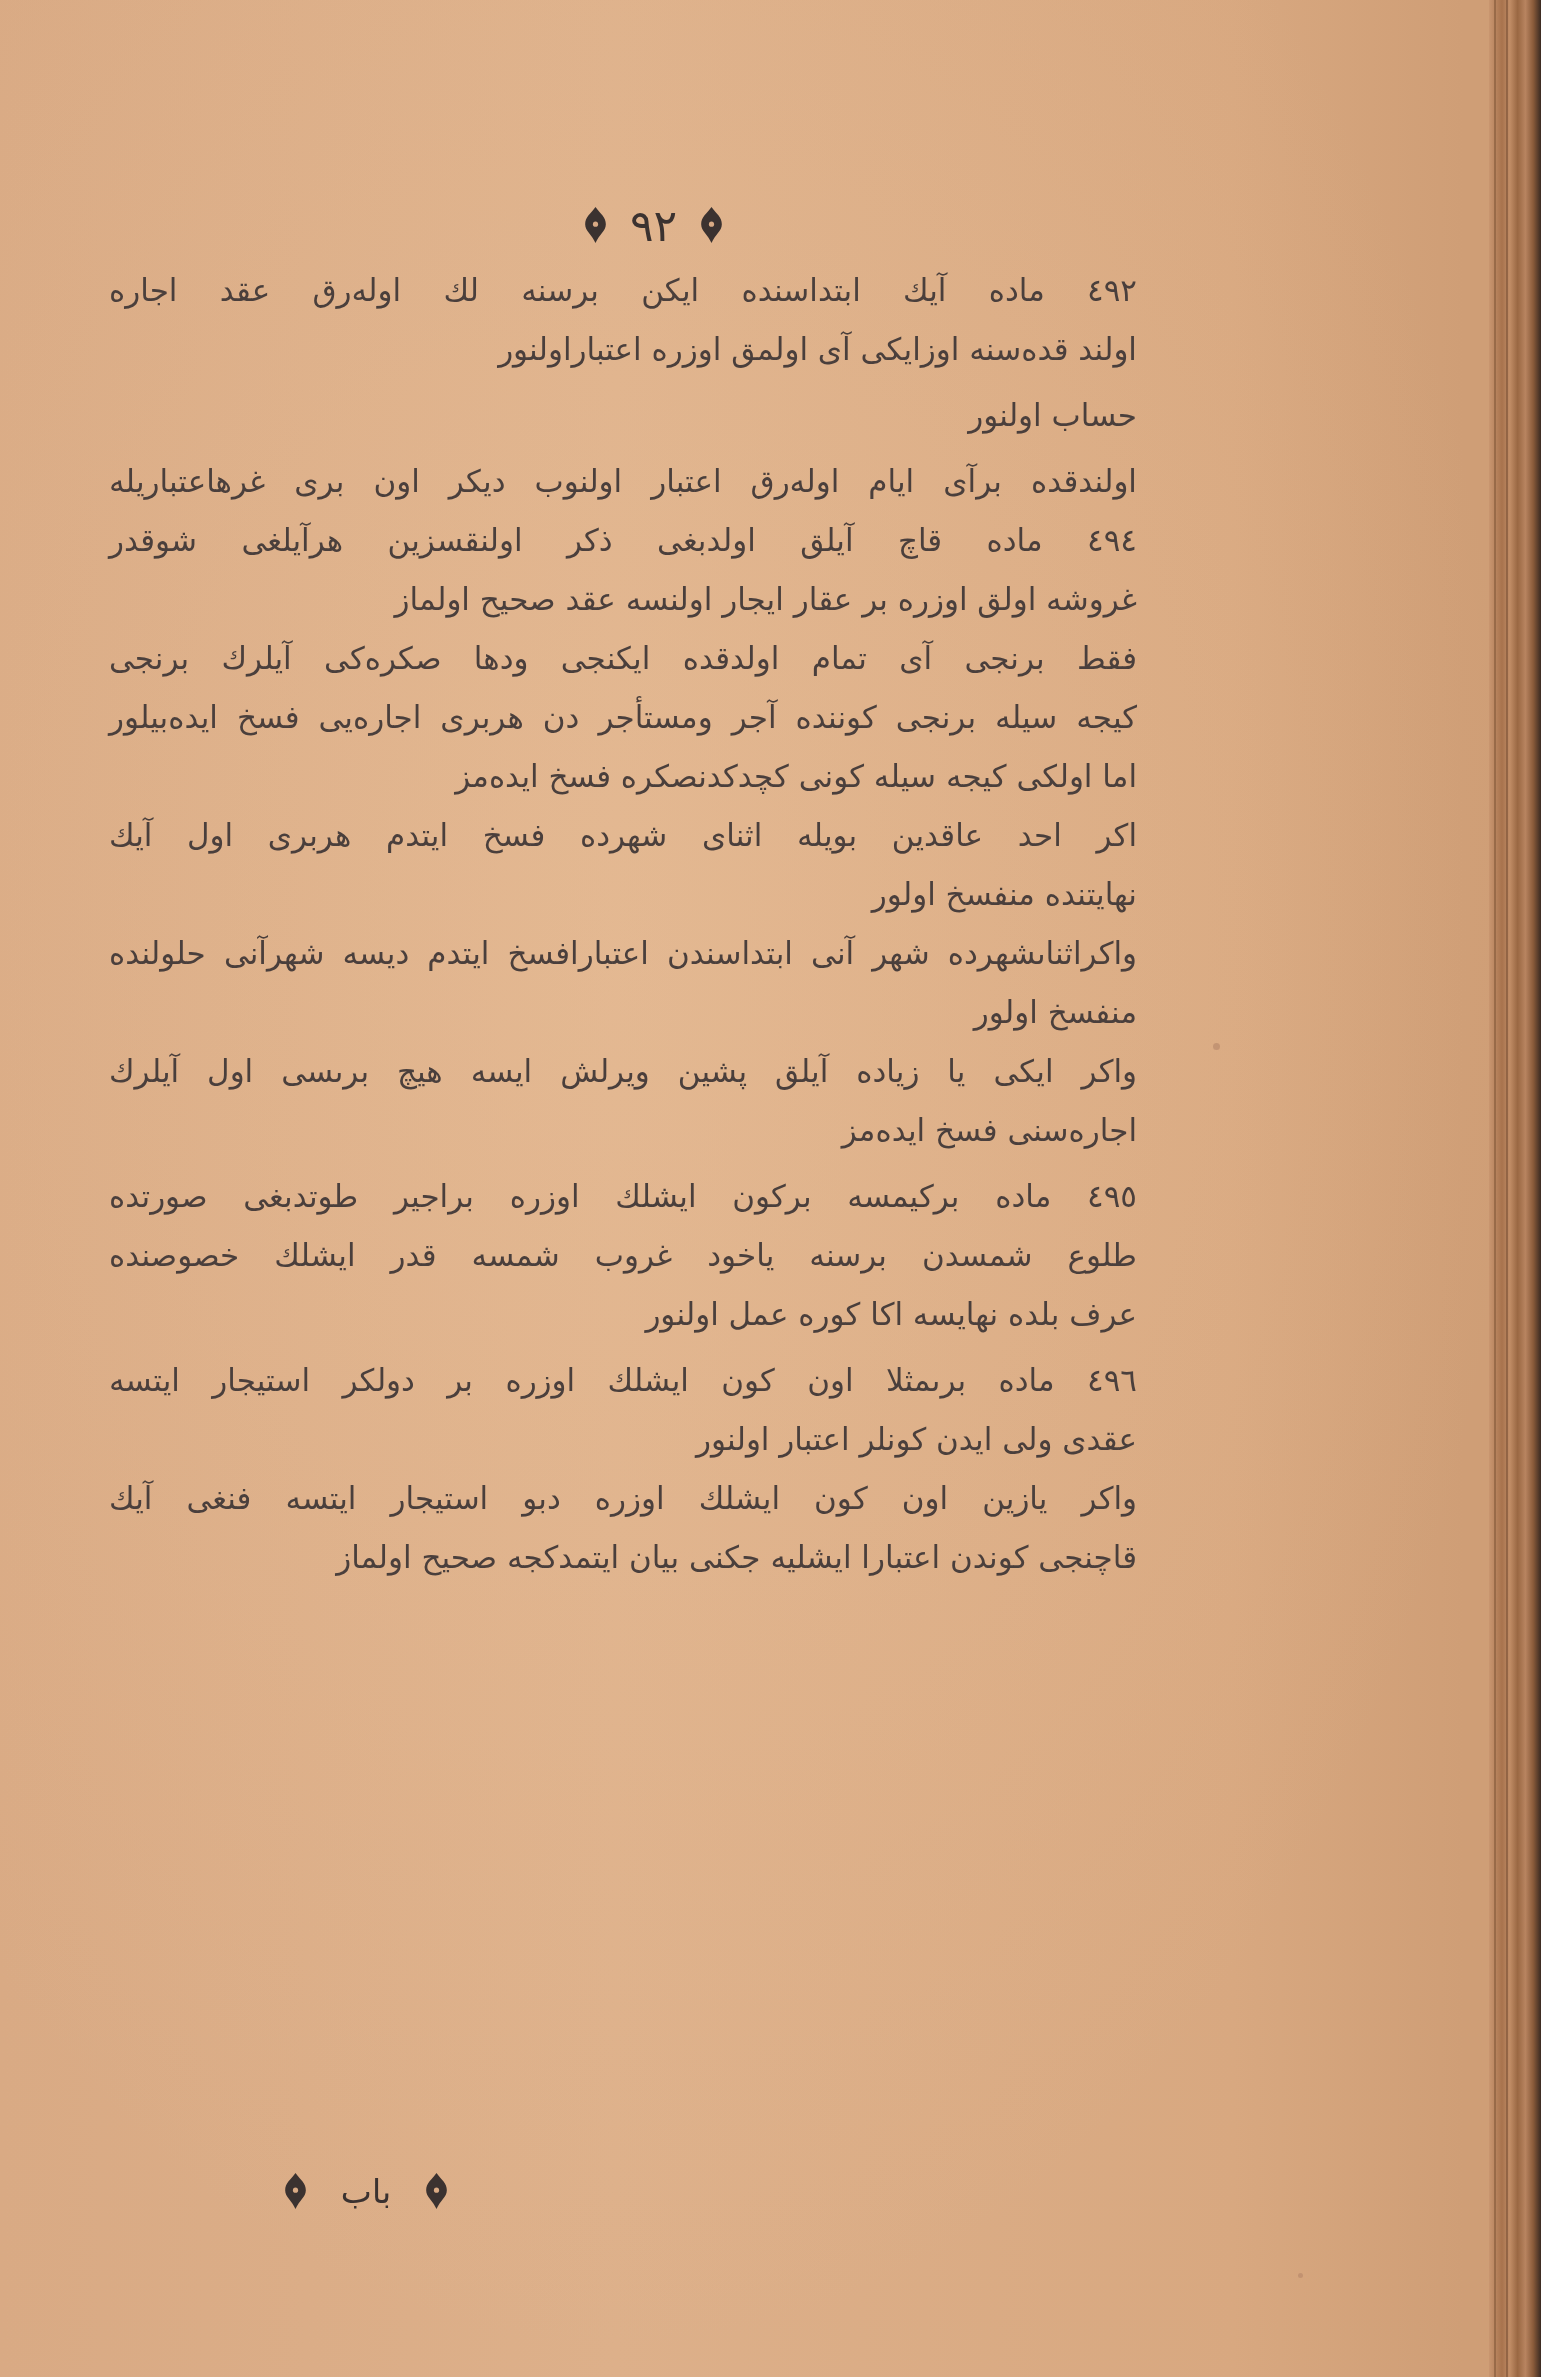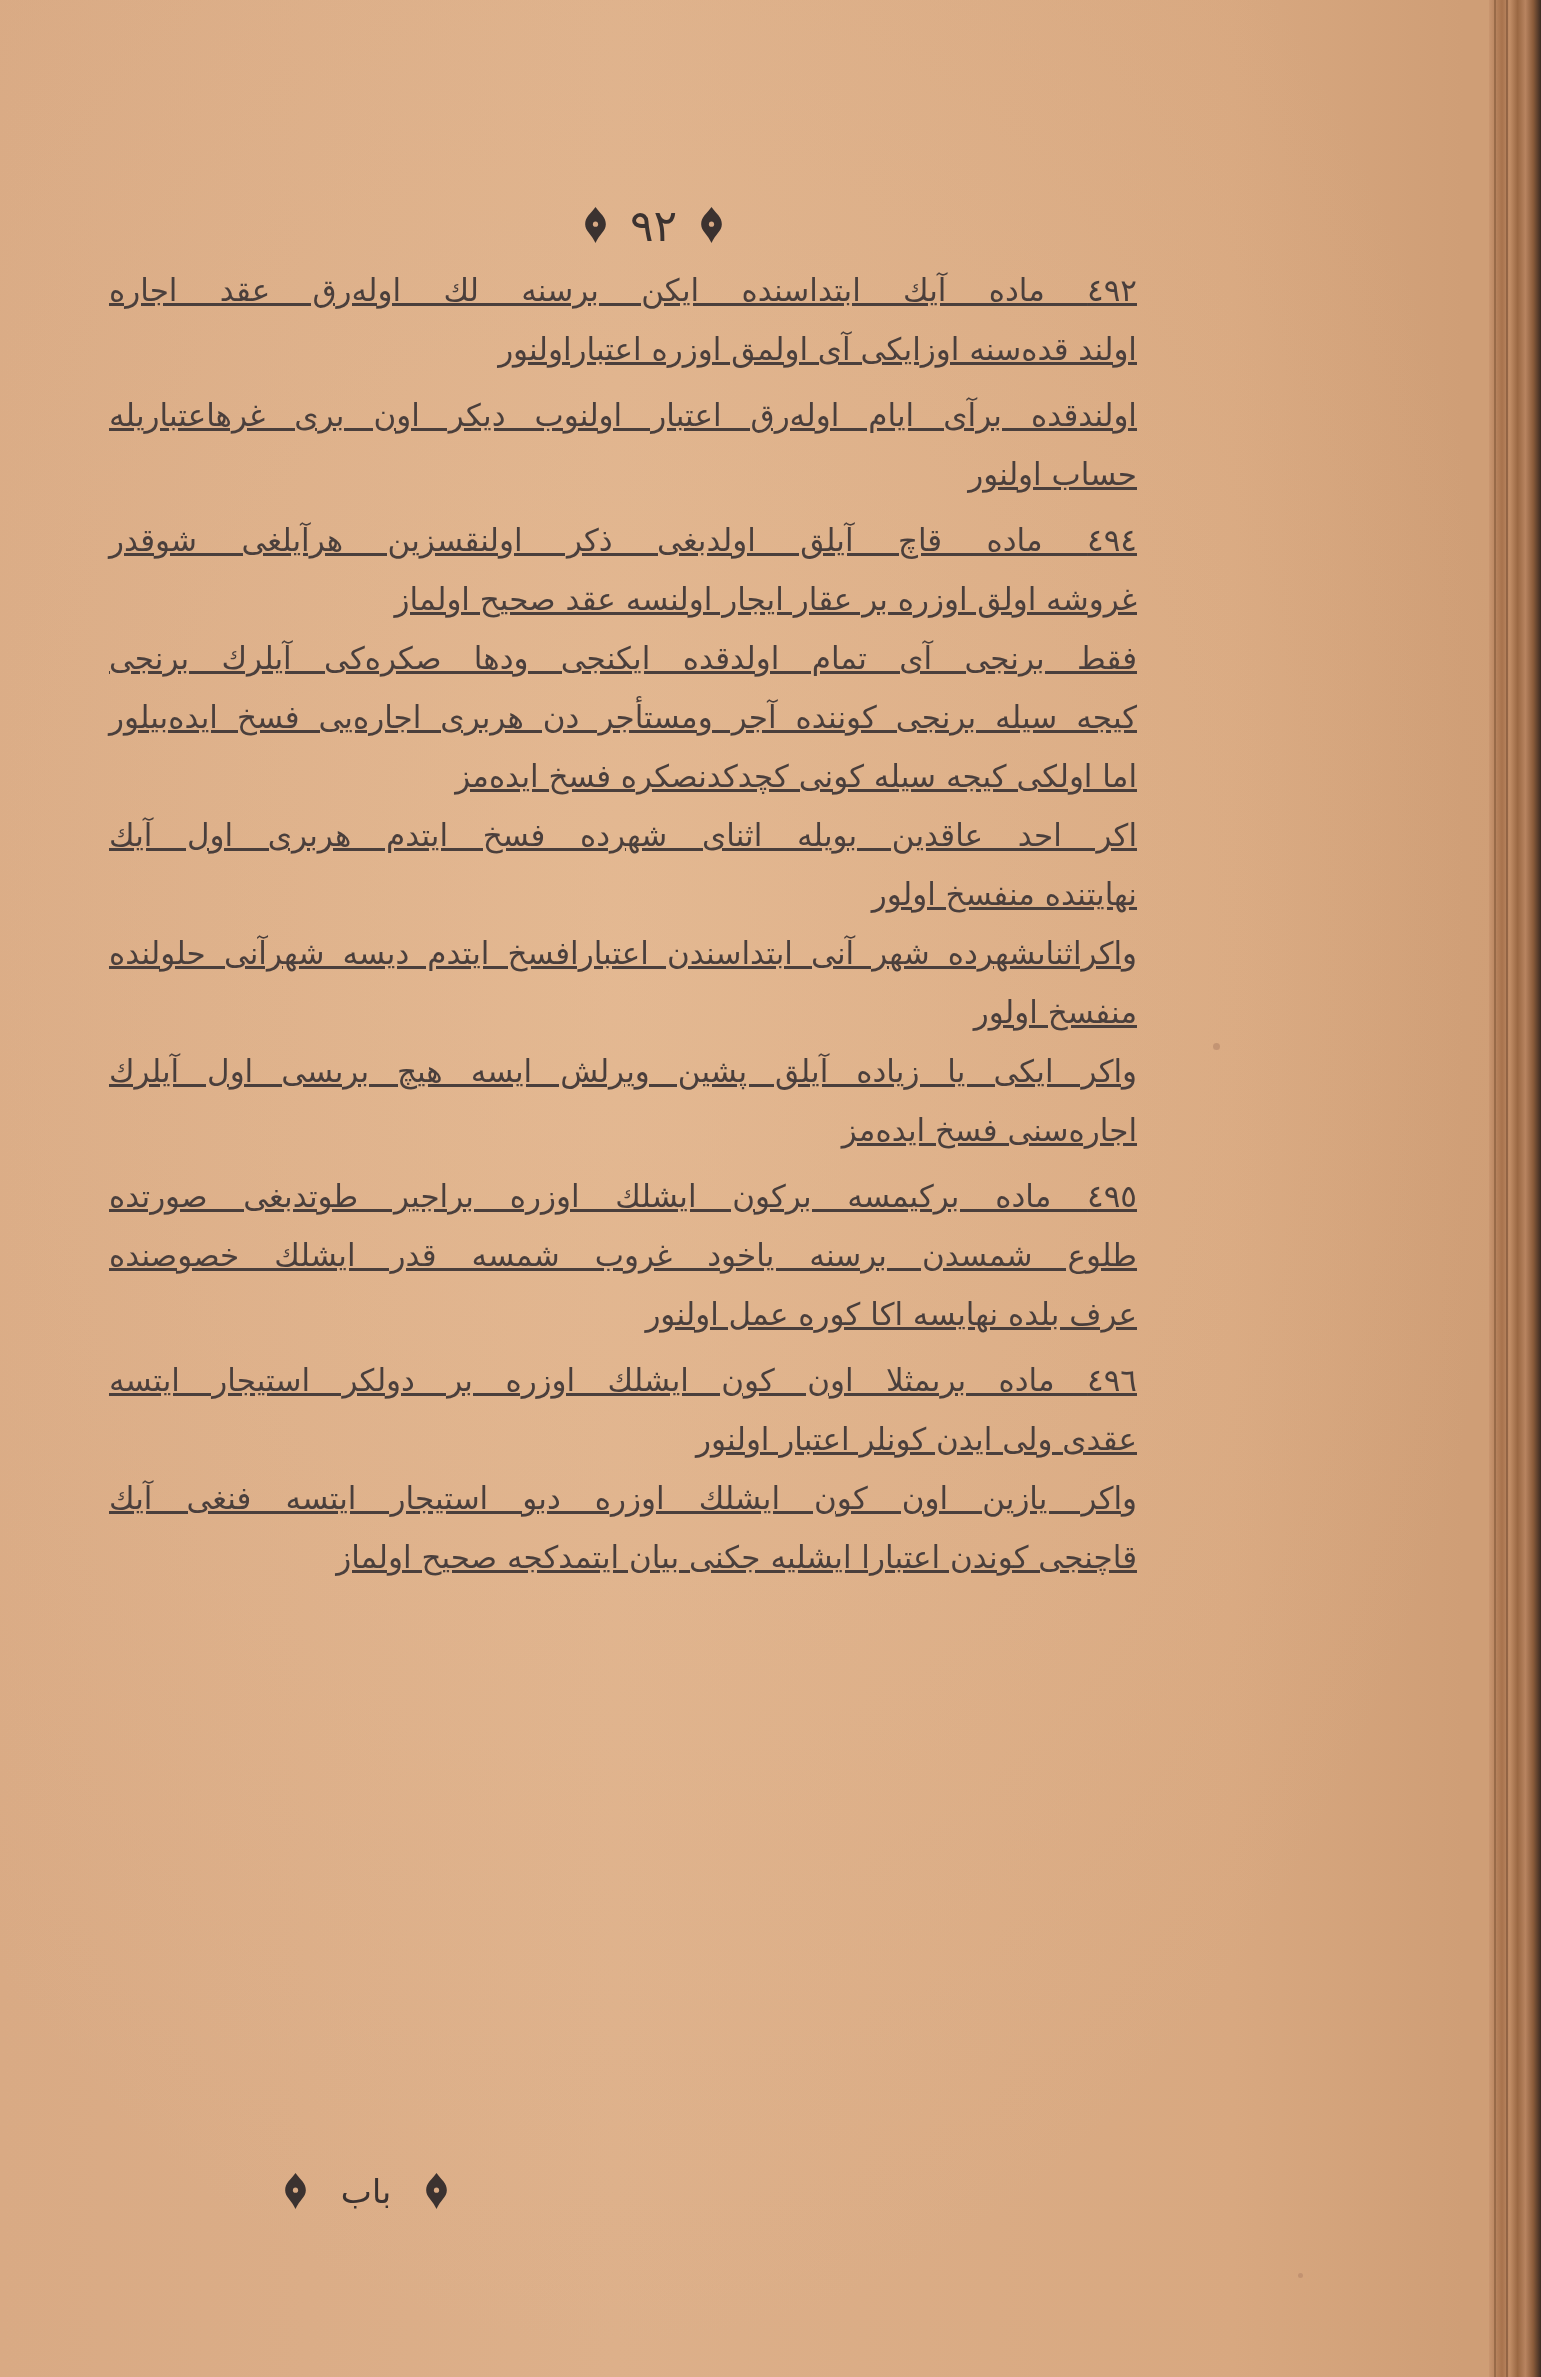--- a/index.html
+++ b/index.html
@@ -34,21 +34,21 @@
   }
   .orn svg { width:100%; height:100%; }
   .text-block {
     position:absolute; left:109px; top:261px; width:1028px;
     direction:rtl; text-align:justify;
     font-family:"DejaVu Sans", sans-serif;
     color:#4a3f3c; font-size:31px;
   }
   .line {
     height:59px; line-height:59px; white-space:nowrap; overflow:visible;
-    text-align-last:justify; text-align:justify;text-decoration:underline;
+    text-align-last:justify; text-align:justify;
   }
   .line.short { text-align-last:right; }
   .line.gap-after { margin-bottom:7px; }
   .footer {
     position:absolute; left:279px; top:2165px; width:174px; height:52px;
     display:flex; align-items:center; justify-content:center; gap:30px;
     color:#3b3230; font-size:33px; direction:rtl;
   }
   .speck { position:absolute; width:7px; height:7px; border-radius:50%; background:#b98a6c; opacity:0.7; }
 </style>
@@ -76,22 +76,22 @@
           <circle cx="18" cy="24" r="3" fill="#d9aa84"></circle>
         </svg>
     </span>
   </div>
 
   <div class="text-block">
 
     <div class="line">٤٩٢ ماده  آيك  ابتداسنده  ايكن  برسنه لك  اولەرق  عقد  اجاره</div>
     <div class="line short gap-after">اولند قدەسنه  اوزايكى  آى  اولمق  اوزره  اعتباراولنور</div>
 
+    <div class="line short gap-after">حساب اولنور</div>
     <div class="line">اولندقده  برآى  ايام  اولەرق  اعتبار  اولنوب  ديكر  اون  برى  غرهاعتباريله</div>
-    <div class="line short gap-after">حساب اولنور</div>
 
     <div class="line">٤٩٤ ماده  قاچ  آيلق  اولدبغى  ذكر  اولنقسزين  هرآيلغى  شوقدر</div>
     <div class="line short">غروشه  اولق  اوزره بر  عقار  ايجار  اولنسه عقد  صحيح اولماز</div>
     <div class="line">فقط  برنجى  آى  تمام  اولدقده  ايكنجى  ودها  صكرەكى  آيلرك  برنجى</div>
     <div class="line">كيجه  سيله برنجى  كوننده  آجر ومستأجر دن  هربرى اجارەيى  فسخ ايدەبيلور</div>
     <div class="line short">اما  اولكى  كيجه  سيله كونى  كچدكدنصكره  فسخ ايدەمز</div>
     <div class="line">اكر  احد  عاقدين  بويله  اثناى  شهرده  فسخ  ايتدم  هربرى  اول  آيك</div>
     <div class="line short">نهايتنده منفسخ  اولور</div>
     <div class="line">واكراثناىشهرده شهر آنى  ابتداسندن  اعتبارافسخ ايتدم ديسه شهرآنى  حلولنده</div>
     <div class="line short">منفسخ اولور</div>

